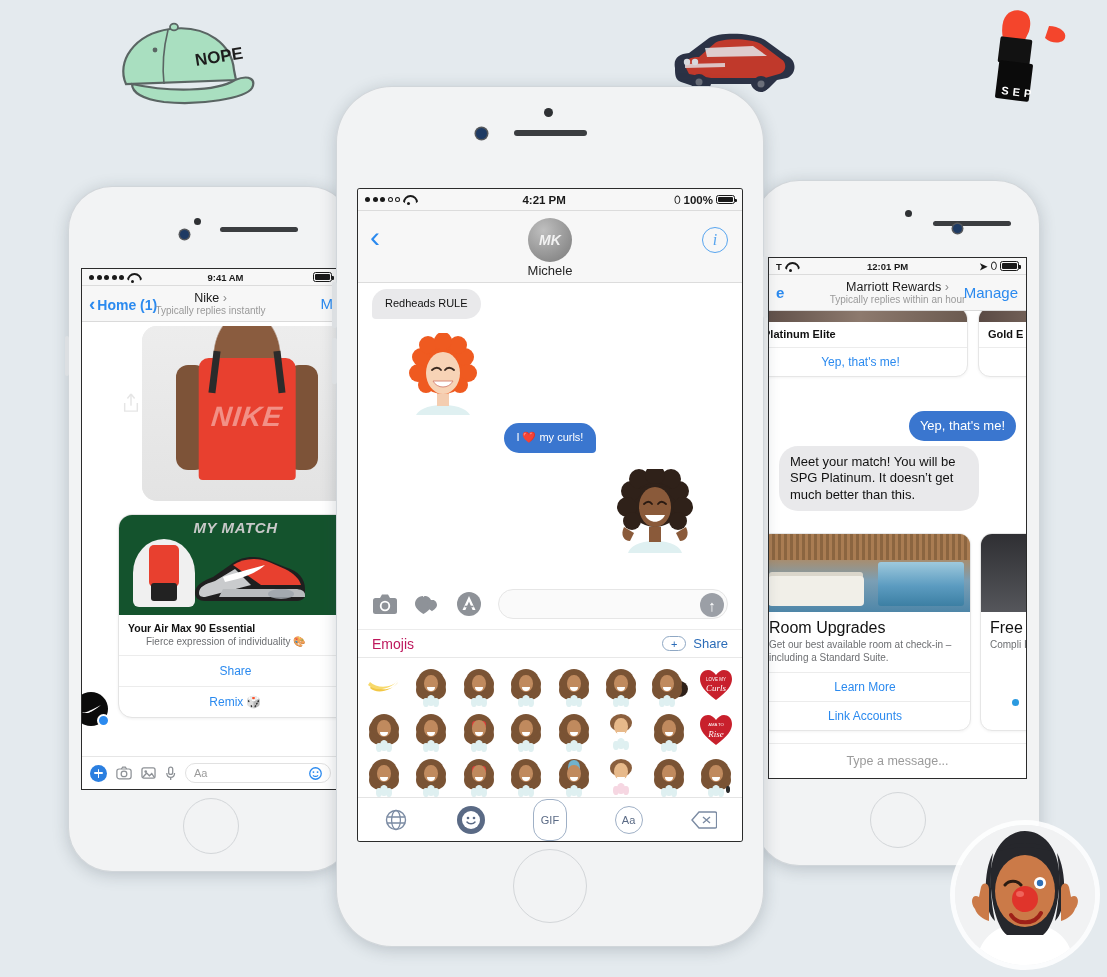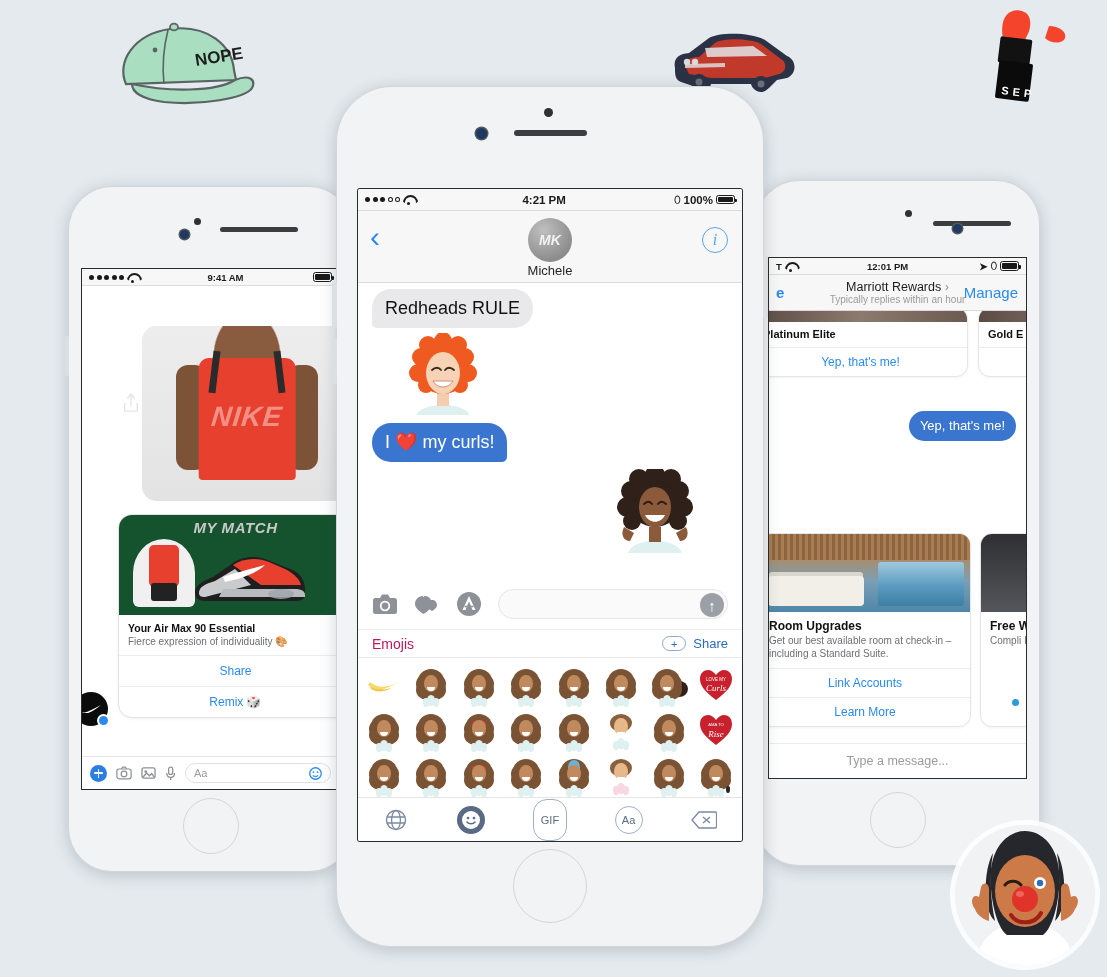--- a/index.html
+++ b/index.html
@@ -48,21 +48,21 @@
   
   .mhead { background:#f7f7f7; border-bottom:1px solid #dadada; position:relative;
            display:flex; align-items:center; }
   .mhead .back { color:#2b8aef; font-size:19px; font-weight:600; }
   .mhead .center { position:absolute; left:0; right:0; text-align:center; pointer-events:none; }
   .mhead .name { font-size:12.5px; color:#1b1b1b; font-weight:400; }
   .mhead .sub  { font-size:10px; color:#9a9a9a; }
 
   
   .bub { display:inline-block; padding:8px 13px; border-radius:19px;
-         font-size:18px; line-height:1.25; max-width:74%; }
+         font-size:11px; line-height:1.25; max-width:74%; }
   .bub.in  { background:#e9e9eb; color:#121212; }
   .bub.out { background:#3a76cf; color:#fff; }
 
   
   #phone-left { left:68px; top:186px; width:285px; height:686px; }
   #phone-left .screen { left:14px; top:83px; width:257px; height:520px; }
   #left-status { height:17px; font-size:9.5px; }
   #left-head { height:36px; padding:0 7px; }
   #left-body { position:absolute; left:0; right:0; top:53px; bottom:33px;
                background:#fff; overflow:hidden; }
@@ -94,21 +94,21 @@
      font-size:15px; font-weight:900; font-style:italic; color:#c9c9c9; letter-spacing:.6px; }
   .matchcard .tank { position:absolute; left:14px; top:24px; width:62px; height:68px;
      border-radius:50% 50% 6px 6px; background:#f0f0f0; overflow:hidden; }
   .matchcard .tank b { position:absolute; left:50%; top:6px; transform:translateX(-50%);
      width:30px; height:42px; background:#e8402f; border-radius:5px; display:block; }
   .matchcard .tank s { position:absolute; left:50%; top:44px; transform:translateX(-50%);
      width:26px; height:18px; background:#222; border-radius:3px; display:block; }
   .shoe { position:absolute; left:70px; top:30px; width:120px; height:62px; }
   .matchcard .meta { padding:7px 9px 8px; }
   .matchcard .mt { font-size:10.5px; font-weight:700; color:#111; }
-  .matchcard .ms { font-size:10px; color:#6d6f72; margin-top:2px; }
+  .matchcard .ms { font-size:10px; color:#6d6f72; margin-top:2px;margin-left:18px; }
   .matchcard .act { border-top:1px solid #ececec; text-align:center; padding:8px 0;
      color:#2b8aef; font-size:12px; }
   .nikeavatar { position:absolute; left:-8px; bottom:30px; width:34px; height:34px;
      border-radius:50%; background:#0b0b0b; }
   .nikeavatar .sw { position:absolute; left:7px; top:13px; width:20px; height:8px; }
   .nikeavatar .badge { position:absolute; right:-2px; bottom:-1px; width:13px; height:13px;
      border-radius:50%; background:#2b8aef; border:2px solid #fff; }
   #left-input { position:absolute; left:0; right:0; bottom:0; height:33px;
      border-top:1px solid #e6e6e6; background:#fff; display:flex; align-items:center;
      gap:9px; padding:0 8px; }
@@ -140,21 +140,21 @@
   .offercard { background:#fff; border:1px solid #e6e6e6; border-radius:12px; overflow:hidden;
      min-width:212px; box-shadow:0 1px 3px rgba(0,0,0,.05); }
   .offercard .oh { height:78px; position:relative; overflow:hidden;
      background:linear-gradient(180deg,#c9a77e 0%,#b08a62 28%,#7b9fb5 60%,#4e86a8 100%); }
   .offercard .oh .ceil { position:absolute; left:0; right:0; top:0; height:26px;
      background:repeating-linear-gradient(90deg,#8b6540 0 3px,#a97c52 3px 6px); }
   .offercard .oh .bed { position:absolute; left:8px; bottom:6px; width:96px; height:30px;
      background:#f1efe8; border-radius:4px; box-shadow:0 -5px 0 -1px #dad6cb; }
   .offercard .oh .win { position:absolute; right:6px; top:28px; width:86px; height:44px;
      background:linear-gradient(180deg,#9ec9dd,#5b9bc0 55%,#3c7fa3); border-radius:3px; }
-  .offercard .ot { font-size:12px; font-weight:700; color:#111; padding:7px 9px 1px; }
+  .offercard .ot { font-size:16px; font-weight:400; color:#111; padding:7px 9px 1px; }
   .offercard .od { font-size:10px; color:#6d6f72; padding:0 9px 8px; line-height:1.3; }
   .offercard .oa { border-top:1px solid #ececec; text-align:center; padding:7px 0;
      color:#2b8aef; font-size:12px; }
   .pagedot { position:absolute; right:7px; width:7px; height:7px; border-radius:50%; background:#2b9ae0; }
   #right-input { position:absolute; left:0; right:0; bottom:0; height:35px;
      border-top:1px solid #ececec; background:#fff; display:flex; align-items:center;
      justify-content:center; color:#9b9b9b; font-size:12.5px; }
 
   
   #phone-center { left:336px; top:86px; width:428px; height:861px; border-radius:56px; z-index:6; }
@@ -274,20 +274,33 @@
         <span class="wifi"></span>
       </div>
       <div>9:41 AM</div>
       <div class="sb-right">
         <span class="batt">
             <span></span>
           </span>
       </div>
     </div>
 
+    <div class="mhead" id="left-head">
+      <div class="back">
+        <span>‹</span><span style="font-size:14px;font-weight:600;margin-left:2px;">Home (1)</span>
+      </div>
+      <div class="center">
+        <div class="name">
+          <span>Nike</span>
+          <span style="color:#8d8d8d;">›</span>
+        </div>
+        <div class="sub">Typically replies instantly</div>
+      </div>
+      <div style="position:absolute;right:6px;color:#2b8aef;font-size:15px;">M</div>
+    </div>
 
     <div id="left-body">
 
       <div class="nikephoto">
         <div class="model"></div>
         <div class="shoulderL"></div>
           <div class="shoulderR"></div>
         <div class="torso"></div>
         <div class="strapL"></div>
           <div class="strapR"></div>
@@ -410,32 +423,35 @@
           <div class="th"></div>
           <div class="tt">Gold E</div>
           <div class="ta"></div>
         </div>
       </div>
 
       <div class="rmsg" style="top:100px; text-align:right; padding:0 10px;">
         <span class="bub out" style="font-size:13px;padding:7px 11px;">Yep, that's me!</span>
       </div>
 
+      <div class="rmsg" style="top:135px; text-align:left; padding:0 10px;">
+        <span class="bub in" style="font-size:13px;padding:8px 11px;max-width:200px;">Meet your match! You will be SPG Platinum. It doesn’t get much better than this.</span>
+      </div>
 
       <div class="offercards" style="top:222px;">
         <div class="offercard">
           <div class="oh">
             <div class="ceil"></div>
               <div class="bed"></div>
               <div class="win"></div>
           </div>
           <div class="ot">Room Upgrades</div>
           <div class="od">Get our best available room at check-in – including a Standard Suite.</div>
+          <div class="oa">Learn More</div>
           <div class="oa">Link Accounts</div>
-          <div class="oa">Learn More</div>
         </div>
         <div class="offercard">
           <div class="oh" style="background:linear-gradient(180deg,#2f2f33,#55565b);"></div>
           <div class="ot">Free W</div>
           <div class="od">Compli Interne</div>
         </div>
       </div>
 
       <div class="pagedot" style="top:388px;"></div>
     </div>
@@ -507,21 +523,21 @@
           <circle cx="22" cy="52" r="8" fill="#ef5a20"></circle>
             <circle cx="56" cy="52" r="8" fill="#ef5a20"></circle>
           <ellipse cx="39" cy="40" rx="17" ry="21" fill="#f7d3b6"></ellipse>
           <path d="M22 22 C28 14 50 14 56 22 C52 18 26 18 22 22 Z" fill="#ef5a20"></path>
           <path d="M28 37 C31 34 35 34 37 37" stroke="#3b2a20" stroke-width="1.8" fill="none" stroke-linecap="round"></path>
           <path d="M41 37 C43 34 47 34 50 37" stroke="#3b2a20" stroke-width="1.8" fill="none" stroke-linecap="round"></path>
           <path d="M29 48 C33 56 45 56 49 48 Z" fill="#ffffff" stroke="#d88a7a" stroke-width="1"></path>
         </svg>
       </div>
 
-      <div class="row" style="top:140px; text-align:left;">
+      <div class="row" style="top:140px; text-align:center;">
         <span class="bub out" style="border-bottom-right-radius:5px;">I ❤️ my curls!</span>
       </div>
 
       <div class="stickerface" style="right:44px; top:186px; width:86px; height:84px;">
         <svg viewBox="0 0 86 84" width="86" height="84">
           <path d="M43 72 C26 72 18 78 16 84 L70 84 C68 78 60 72 43 72 Z" fill="#dff0f1"></path>
           <path d="M37 58 h12 v15 h-12 z" fill="#8a5a3a"></path>
           <circle cx="43" cy="32" r="26" fill="#2f2119"></circle>
           <circle cx="19" cy="22" r="10" fill="#2f2119"></circle>
             <circle cx="67" cy="22" r="10" fill="#2f2119"></circle>

